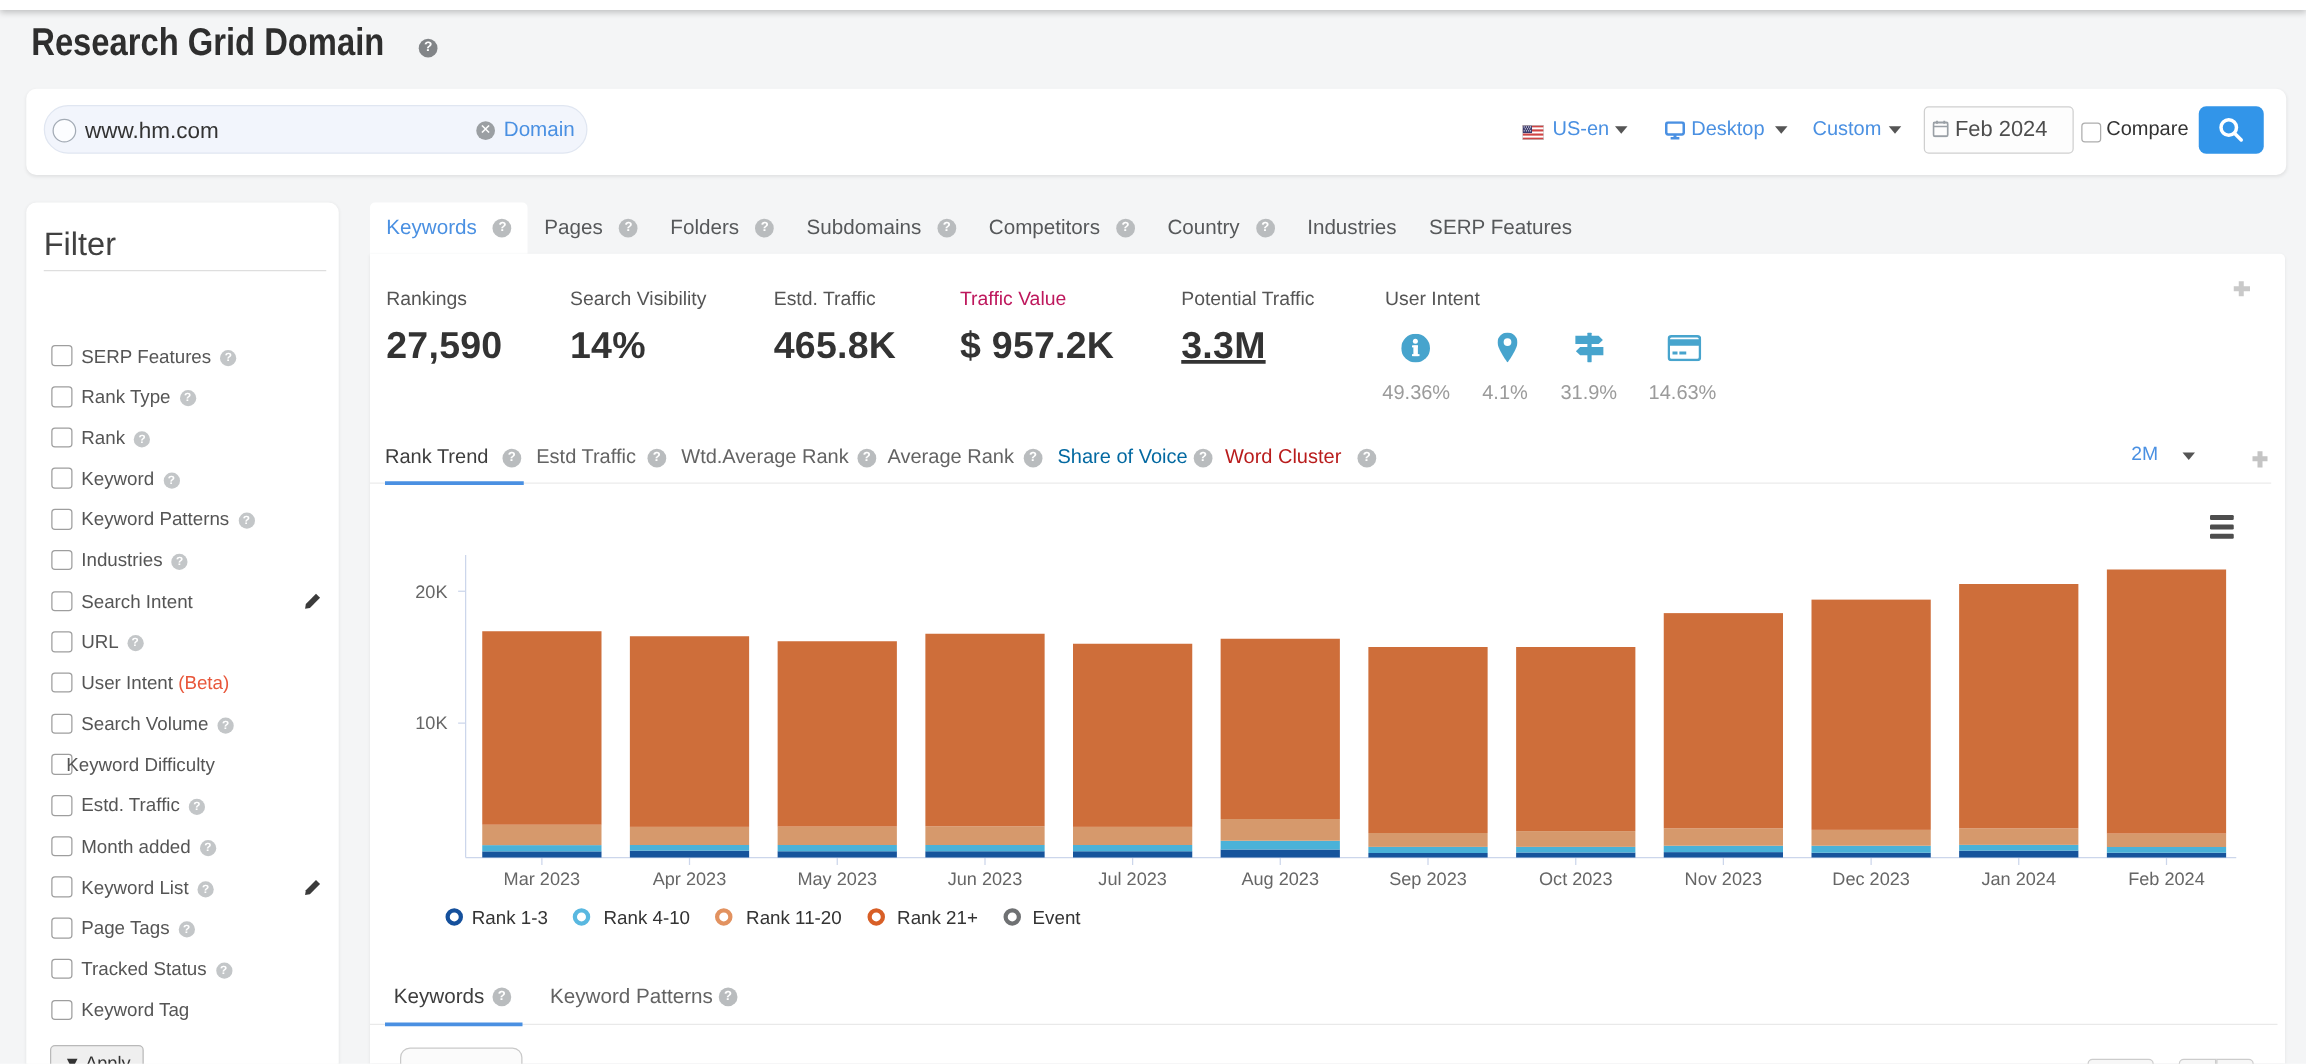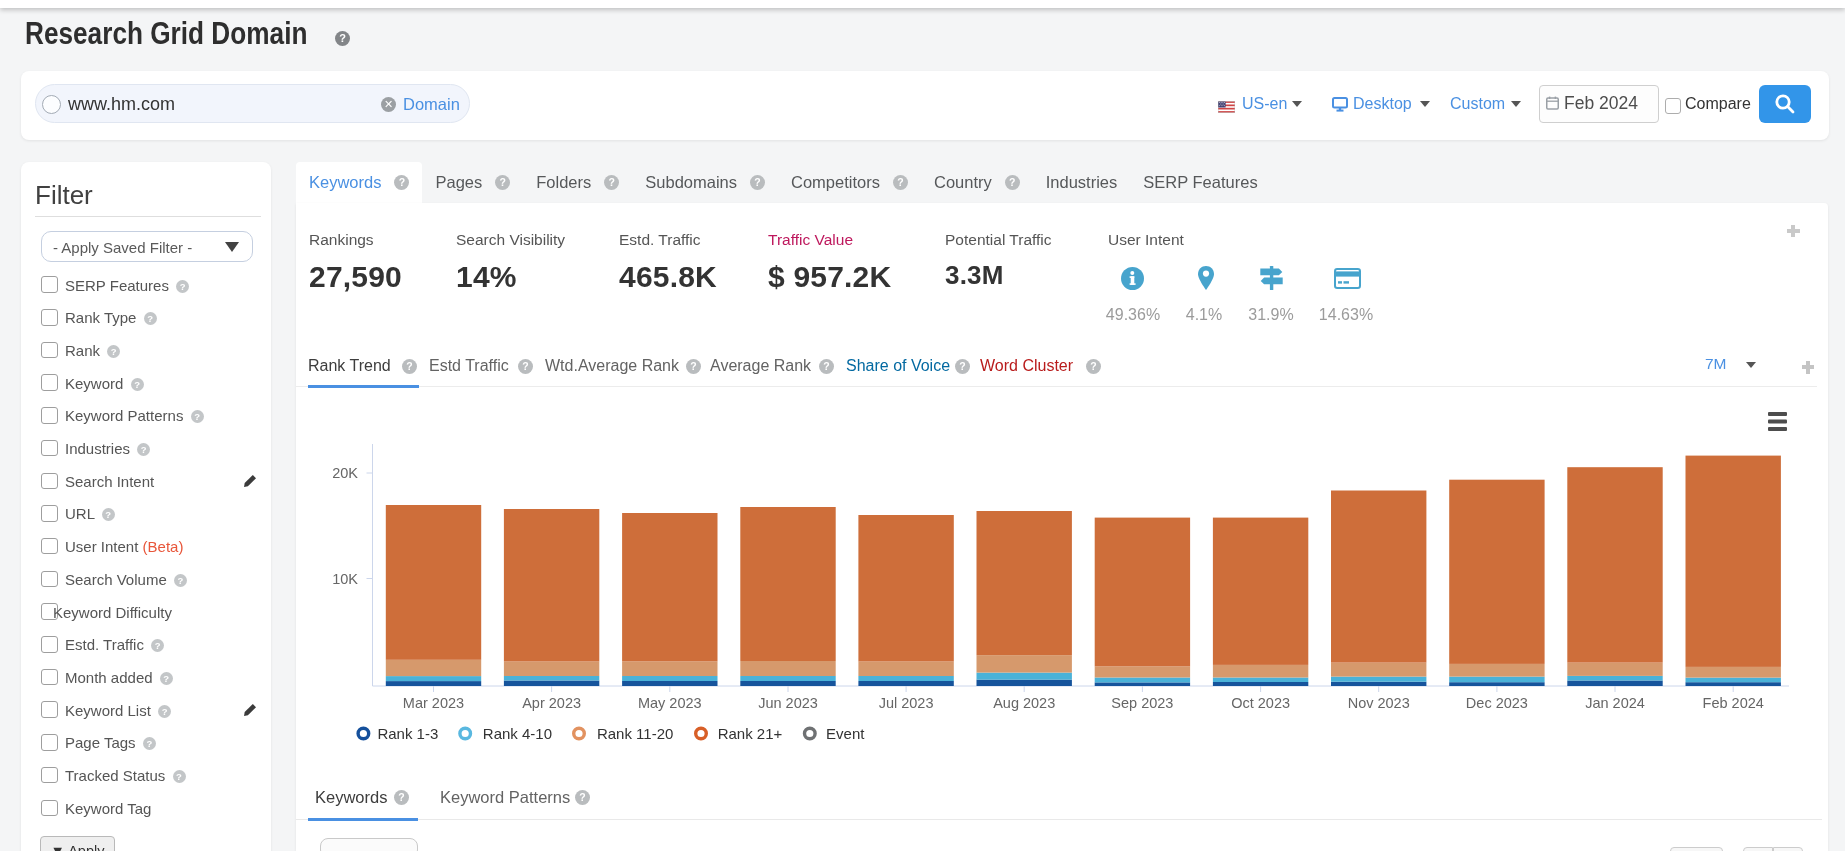--- a/index.html
+++ b/index.html
@@ -85,24 +85,20 @@
     <svg width="22" height="22" viewBox="0 0 22 22" style="position:absolute;left:15px;top:8px;" fill="none" stroke="#fff">
       <circle cx="9" cy="9" r="6.2" stroke-width="2.8"></circle>
       <line x1="13.6" y1="13.6" x2="19" y2="19" stroke-width="2.8" stroke-linecap="round"></line>
     </svg>
   </div>
 </div>
 
 <div class="abs card" style="left:21px;top:162px;width:250px;height:700px;border-radius:8px;">
   <div class="abs" style="left:14px;top:18px;font-size:26px;color:#414141;">Filter</div>
   <div class="abs" style="left:14px;top:54px;width:226px;height:1px;background:#dedede;"></div>
-  <div class="abs" style="left:20px;top:69px;width:212px;height:31px;border:1px solid #c5cfe0;border-radius:10px;background:#fff;">
-    <span style="position:absolute;left:11px;top:7px;font-size:15px;color:#5a5a5a;">- Apply Saved Filter -</span>
-    <span style="position:absolute;right:13px;top:10px;width:0;height:0;border-left:7.5px solid transparent;border-right:7.5px solid transparent;border-top:10px solid #424242;"></span>
-  </div>
   <div class="abs" style="left:20px;top:114.3px;width:16.5px;height:16.5px;border:1.5px solid #9e9e9e;border-radius:3px;background:#fff;"></div>
 <div class="abs" style="left:44px;top:114.5px;font-size:15px;color:#555;white-space:nowrap;">SERP Features <span style="display:inline-block;width:13px;height:13px;border-radius:50%;background:#c3c6c8;color:#fff;font-size:9.5px;font-weight:bold;text-align:center;line-height:13px;vertical-align:1px;margin-left:3px;">?</span></div>
 <div class="abs" style="left:20px;top:147.0px;width:16.5px;height:16.5px;border:1.5px solid #9e9e9e;border-radius:3px;background:#fff;"></div>
 <div class="abs" style="left:44px;top:147.2px;font-size:15px;color:#555;white-space:nowrap;">Rank Type <span style="display:inline-block;width:13px;height:13px;border-radius:50%;background:#c3c6c8;color:#fff;font-size:9.5px;font-weight:bold;text-align:center;line-height:13px;vertical-align:1px;margin-left:3px;">?</span></div>
 <div class="abs" style="left:20px;top:179.7px;width:16.5px;height:16.5px;border:1.5px solid #9e9e9e;border-radius:3px;background:#fff;"></div>
 <div class="abs" style="left:44px;top:179.9px;font-size:15px;color:#555;white-space:nowrap;">Rank <span style="display:inline-block;width:13px;height:13px;border-radius:50%;background:#c3c6c8;color:#fff;font-size:9.5px;font-weight:bold;text-align:center;line-height:13px;vertical-align:1px;margin-left:3px;">?</span></div>
 <div class="abs" style="left:20px;top:212.4px;width:16.5px;height:16.5px;border:1.5px solid #9e9e9e;border-radius:3px;background:#fff;"></div>
 <div class="abs" style="left:44px;top:212.6px;font-size:15px;color:#555;white-space:nowrap;">Keyword <span style="display:inline-block;width:13px;height:13px;border-radius:50%;background:#c3c6c8;color:#fff;font-size:9.5px;font-weight:bold;text-align:center;line-height:13px;vertical-align:1px;margin-left:3px;">?</span></div>
 <div class="abs" style="left:20px;top:245.1px;width:16.5px;height:16.5px;border:1.5px solid #9e9e9e;border-radius:3px;background:#fff;"></div>
 <div class="abs" style="left:44px;top:245.3px;font-size:15px;color:#555;white-space:nowrap;">Keyword Patterns <span style="display:inline-block;width:13px;height:13px;border-radius:50%;background:#c3c6c8;color:#fff;font-size:9.5px;font-weight:bold;text-align:center;line-height:13px;vertical-align:1px;margin-left:3px;">?</span></div>
@@ -155,21 +151,21 @@
 
 <div class="abs" style="left:309px;top:231px;font-size:15.5px;color:#555;">Rankings</div>
 <div class="abs" style="left:309px;top:260px;font-size:30px;font-weight:700;color:#333;letter-spacing:0.2px;">27,590</div>
 <div class="abs" style="left:456px;top:231px;font-size:15.5px;color:#555;">Search Visibility</div>
 <div class="abs" style="left:456px;top:260px;font-size:30px;font-weight:700;color:#333;letter-spacing:0.2px;">14%</div>
 <div class="abs" style="left:619px;top:231px;font-size:15.5px;color:#555;">Estd. Traffic</div>
 <div class="abs" style="left:619px;top:260px;font-size:30px;font-weight:700;color:#333;letter-spacing:0.2px;text-align:center;">465.8K</div>
 <div class="abs" style="left:768px;top:231px;font-size:15.5px;color:#be185d;">Traffic Value</div>
 <div class="abs" style="left:768px;top:260px;font-size:30px;font-weight:700;color:#333;letter-spacing:0.2px;">$ 957.2K</div>
 <div class="abs" style="left:945px;top:231px;font-size:15.5px;color:#555;">Potential Traffic</div>
-<div class="abs" style="left:945px;top:260px;font-size:26px;font-weight:700;color:#333;letter-spacing:0.2px;">3.3M</div>
+<div class="abs" style="left:945px;top:260px;font-size:30px;font-weight:700;color:#333;letter-spacing:0.2px;text-decoration:underline;">3.3M</div>
 <div class="abs" style="left:1108px;top:231px;font-size:15.5px;color:#555;">User Intent</div>
 <svg class="abs" width="23" height="23" viewBox="0 0 23 23" style="left:1121px;top:267px;">
 <circle cx="11.5" cy="11.5" r="11.5" fill="#47a4cd"></circle>
 <rect x="9.7" y="9.3" width="3.6" height="8.6" fill="#fff"></rect>
 <rect x="8.6" y="9.3" width="4.7" height="1.6" fill="#fff"></rect>
 <rect x="8.6" y="16.3" width="6" height="1.6" fill="#fff"></rect>
 <circle cx="11.3" cy="5.9" r="2" fill="#fff"></circle>
   </svg>
 <svg class="abs" width="16" height="24" viewBox="0 0 16 24" style="left:1198px;top:266px;">
 <path d="M8 0 C3.55 0 0 3.55 0 8 c0 5.2 8 16 8 16 s8 -10.8 8 -16 C16 3.55 12.45 0 8 0 Z" fill="#47a4cd"></path>
@@ -203,21 +199,21 @@
 <div class="abs" style="left:545px;top:357px;font-size:16px;color:#636363;white-space:nowrap;">Wtd.Average Rank</div>
 <span class="qi abs" style="left:686px;top:359px;">?</span>
 <div class="abs" style="left:710px;top:357px;font-size:16px;color:#636363;white-space:nowrap;">Average Rank</div>
 <span class="qi abs" style="left:819px;top:359px;">?</span>
 <div class="abs" style="left:846px;top:357px;font-size:16px;color:#0369a1;white-space:nowrap;">Share of Voice</div>
 <span class="qi abs" style="left:955px;top:359px;">?</span>
 <div class="abs" style="left:980px;top:357px;font-size:16px;color:#b91c1c;white-space:nowrap;">Word Cluster</div>
 <span class="qi abs" style="left:1086px;top:359px;">?</span>
 <div class="abs" style="left:296px;top:386px;width:1521px;height:1px;background:#ececec;"></div>
 <div class="abs" style="left:308px;top:384.5px;width:111px;height:3.2px;background:#4a90e2;"></div>
-<div class="abs blue" style="left:1705px;top:355px;font-size:15.5px;">7M</div>
+<div class="abs blue" style="left:1705px;top:355px;font-size:15.5px;">2M</div>
 <div class="abs caret" style="left:1746px;top:361.5px;"></div>
 <div class="abs" style="left:1801.5px;top:361px;width:12.5px;height:12.5px;">
 <div style="position:absolute;left:0;top:4.2px;width:12.5px;height:4.1px;background:#c4c4c4;"></div>
 <div style="position:absolute;left:4.2px;top:0;width:4.1px;height:12.5px;background:#c4c4c4;"></div>
   </div>
 <svg class="abs" width="1532" height="355" viewBox="0 0 1532 355" style="left:296px;top:395px;font-family:&quot;Liberation Sans&quot;,sans-serif;">
 <g fill="#4d4d4d">
       <rect x="1472" y="17" width="19" height="4" rx="1"></rect>
       <rect x="1472" y="24.5" width="19" height="4" rx="1"></rect>
       <rect x="1472" y="32" width="19" height="4" rx="1"></rect>

